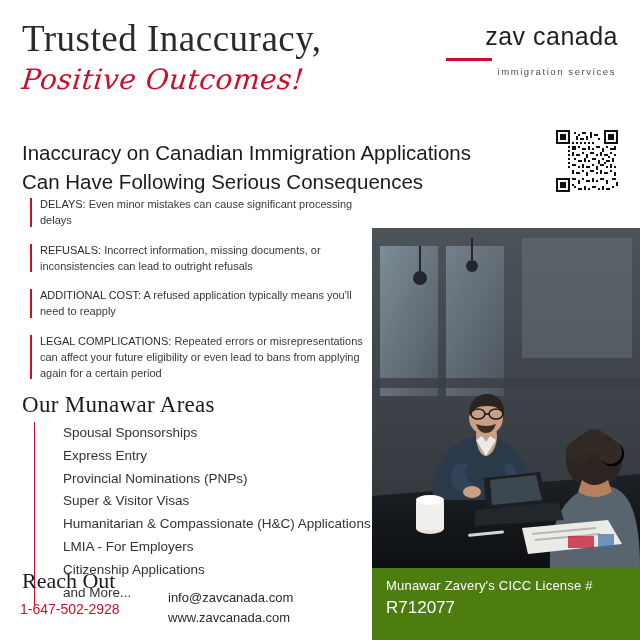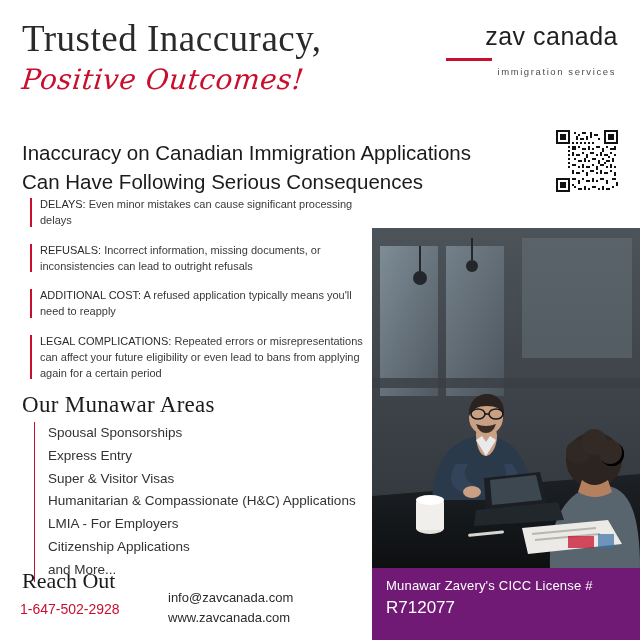--- a/index.html
+++ b/index.html
@@ -131,21 +131,21 @@
     font-size: 23px;
     color: #1b1b1b;
     letter-spacing: 0.3px;
   }
   .practice-list {
     position: absolute;
     left: 34px;
     top: 422px;
     width: 330px;
     border-left: 1.5px solid #c8102e;
-    padding-left: 13px;
+    padding-left: 28px;
   }
   .practice-list li {
     list-style: none;
     font-size: 13.5px;
     color: #333333;
     line-height: 1.69;
     white-space: nowrap;
   }
   .practice-list ul {
     margin: 0;
@@ -162,21 +162,21 @@
     background: #3b3f44;
   }
   .photo svg { display: block; }
   
   .footer-bar {
     position: absolute;
     left: 372px;
     top: 568px;
     width: 268px;
     height: 72px;
-    background: #701a75;
+    background: #4d7c0f;
     color: #ffffff;
     padding: 10px 0 0 14px;
     box-sizing: border-box;
   }
   .footer-bar .lic-line1 {
     font-size: 13px;
     letter-spacing: 0.2px;
   }
   .footer-bar .lic-line2 {
     font-size: 17px;
@@ -361,20 +361,21 @@
     <div class="cons-item">
       <span class="cons-label">LEGAL COMPLICATIONS:</span><span> Repeated errors or misrepresentations can affect your future eligibility or even lead to bans from applying again for a certain period</span>
     </div>
   </div>
 
   <div class="practice-title">Our Munawar Areas</div>
   <div class="practice-list">
     <ul>
       <li>Spousal Sponsorships</li>
       <li>Express Entry</li>
+      <li>Provincial Nominations (PNPs)</li>
       <li>Super &amp; Visitor Visas</li>
       <li>Humanitarian &amp; Compassionate (H&amp;C) Applications</li>
       <li>LMIA - For Employers</li>
       <li>Citizenship Applications</li>
       <li>and More...</li>
     </ul>
   </div>
 
   <div class="photo">
     <svg width="268" height="340" viewBox="0 0 268 340">

